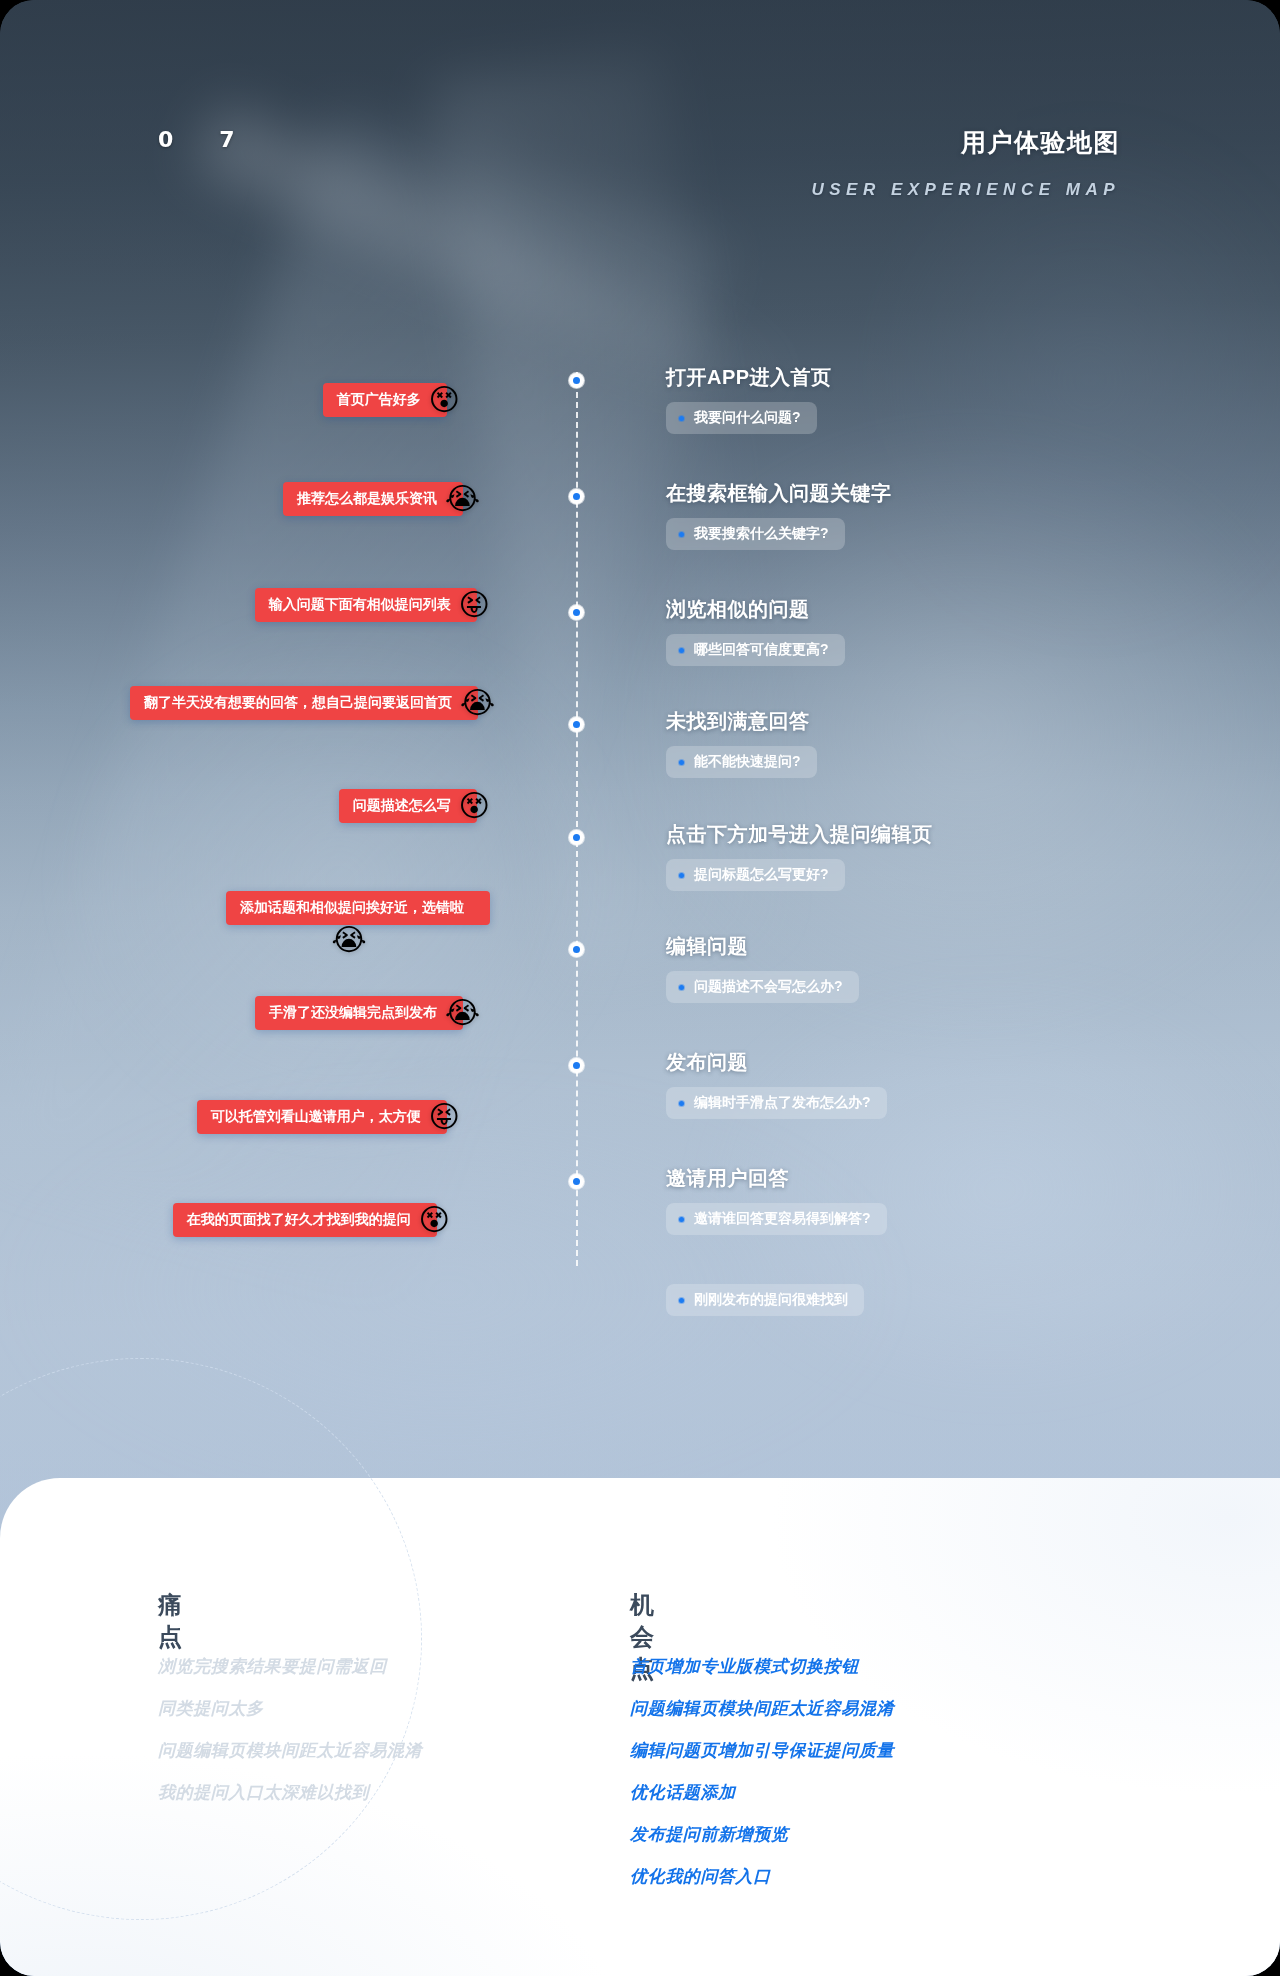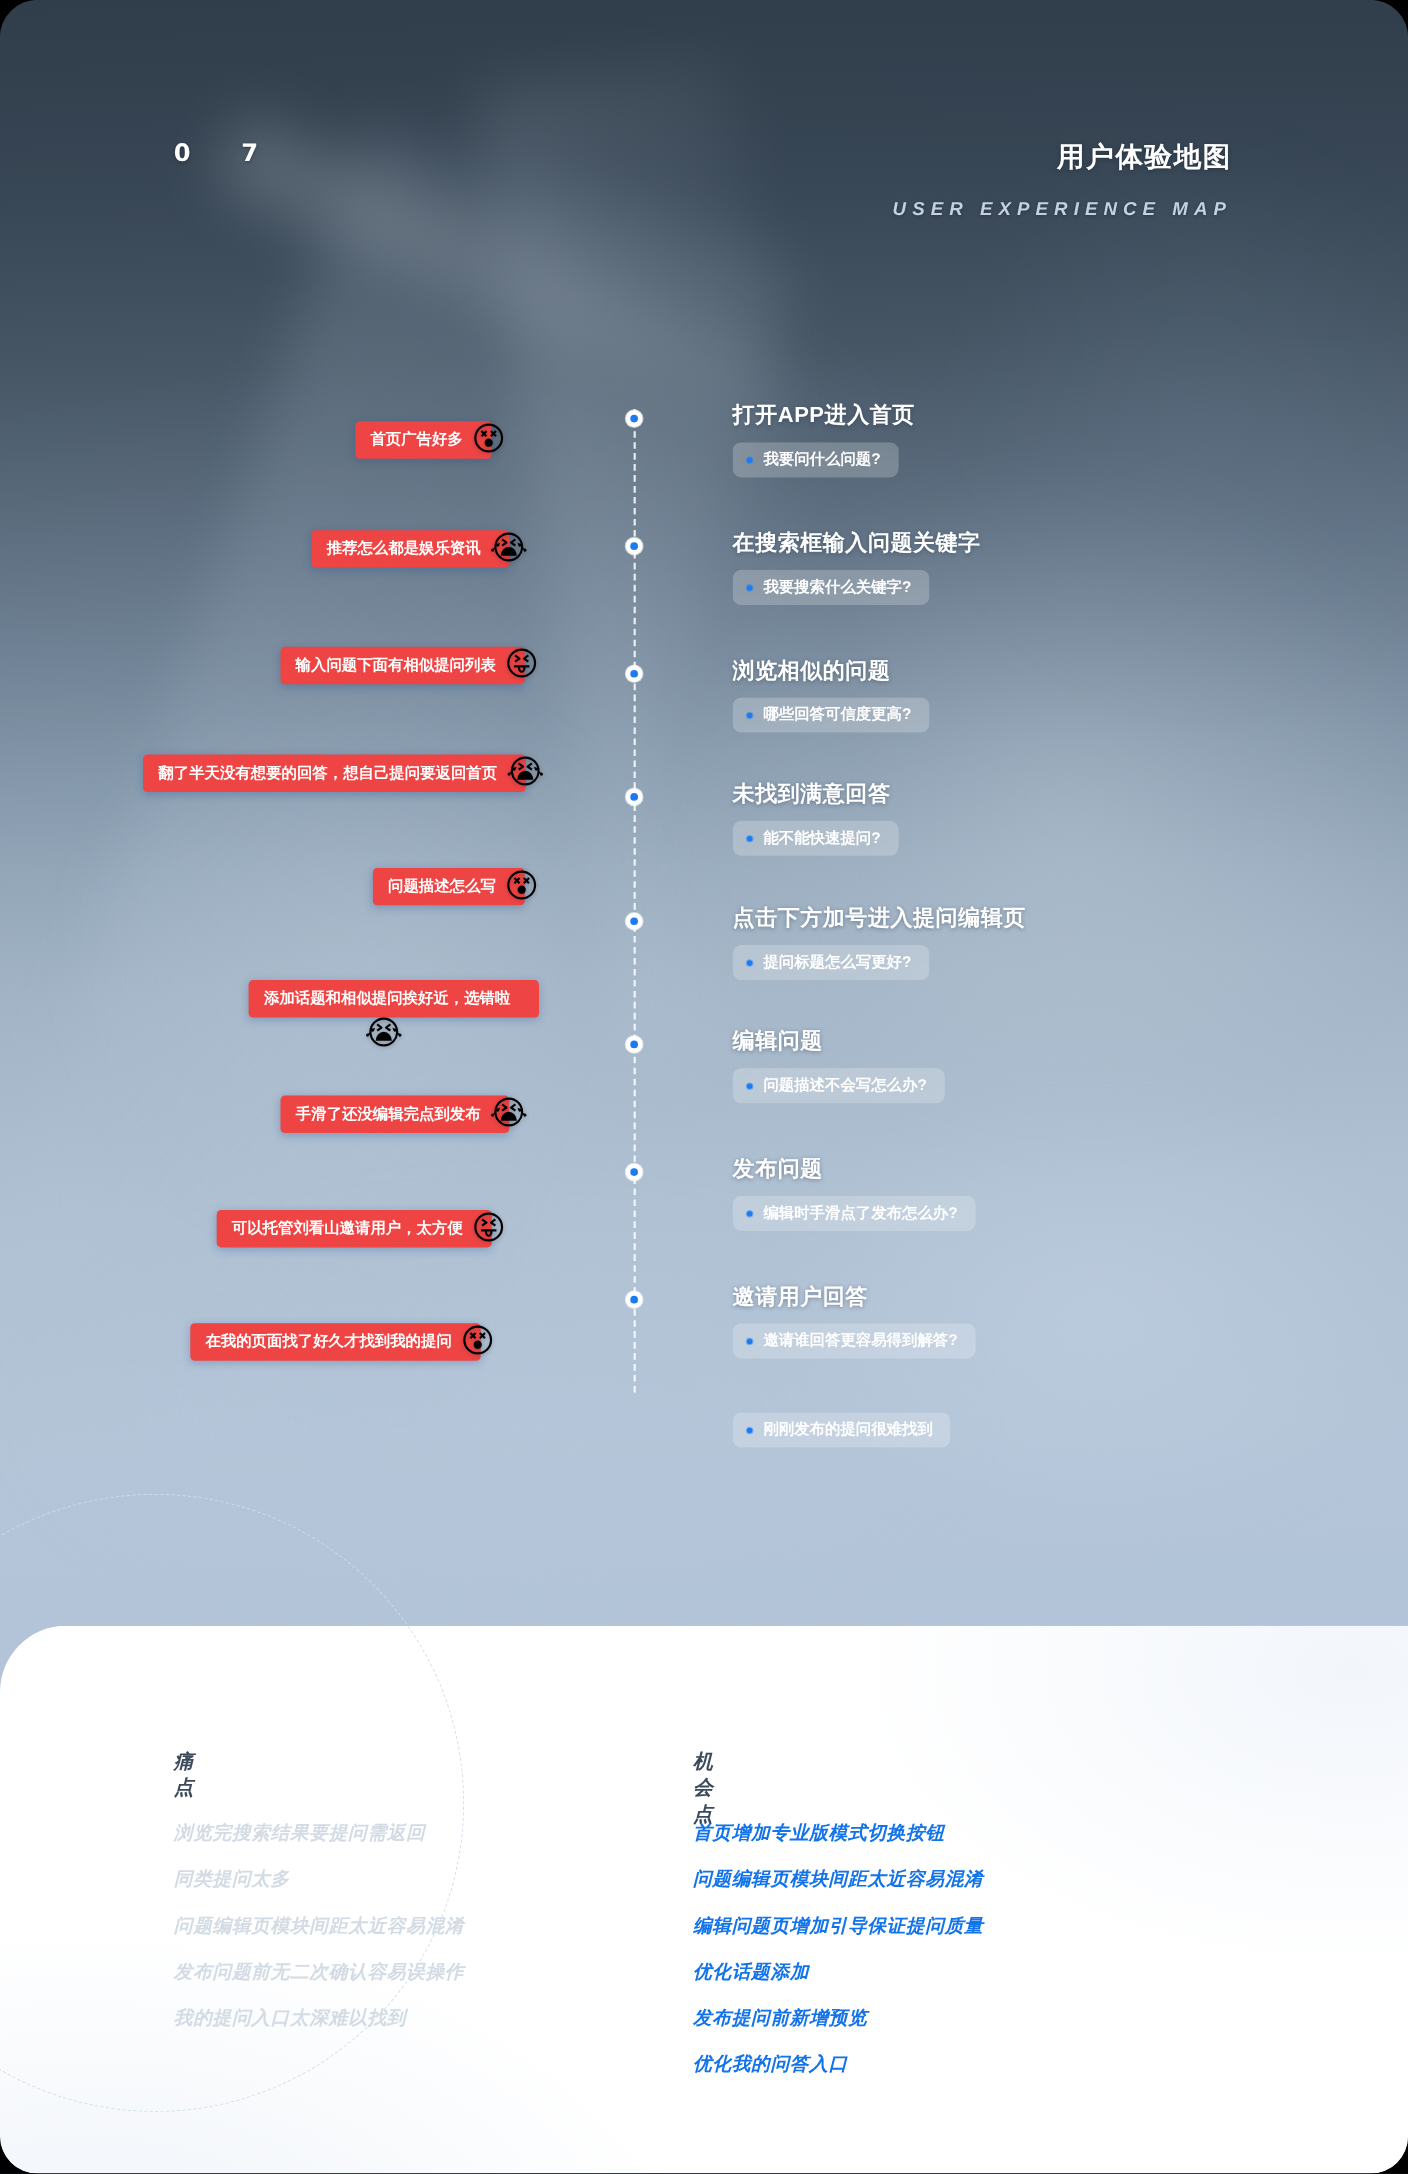--- a/index.html
+++ b/index.html
@@ -133,21 +133,21 @@
   }
   .card .arc{
     position:absolute;left:-140px;top:-120px;width:560px;height:560px;
     border:1px dashed #cfdcec;border-radius:50%;opacity:.85;
   }
   .col{position:absolute;top:0;}
   .col-pain{left:158px;}
   .col-opp{left:630px;}
   .col-head{
     position:absolute;top:111px;
-    color:#3b4a5c;font-size:18px;font-weight:700;font-style:italic;letter-spacing:1px;
+    color:#3b4a5c;font-size:24px;font-weight:700;letter-spacing:1px;
   }
   .list{position:absolute;top:168px;}
   .list-item{
     font-size:17px;font-weight:700;font-style:italic;letter-spacing:.6px;
     line-height:42px;white-space:nowrap;
   }
   .col-pain .list-item{color:#d3dbe4;}
   .col-opp .list-item{color:#1373ea;}
 </style>
 </head>
@@ -268,21 +268,20 @@
 
   <div class="card">
     <div class="arc"></div>
 
     <div class="col col-pain">
       <div class="col-head">痛点</div>
       <div class="list" id="pain-list">
           <div class="list-item">浏览完搜索结果要提问需返回</div>
           <div class="list-item">同类提问太多</div>
           <div class="list-item">问题编辑页模块间距太近容易混淆</div>
-          <div class="list-item">发布问题前无二次确认容易误操作</div>
           <div class="list-item">我的提问入口太深难以找到</div>
         </div>
     </div>
 
     <div class="col col-opp">
       <div class="col-head">机会点</div>
       <div class="list" id="opp-list">
           <div class="list-item">首页增加专业版模式切换按钮</div>
           <div class="list-item">问题编辑页模块间距太近容易混淆</div>
           <div class="list-item">编辑问题页增加引导保证提问质量</div>

